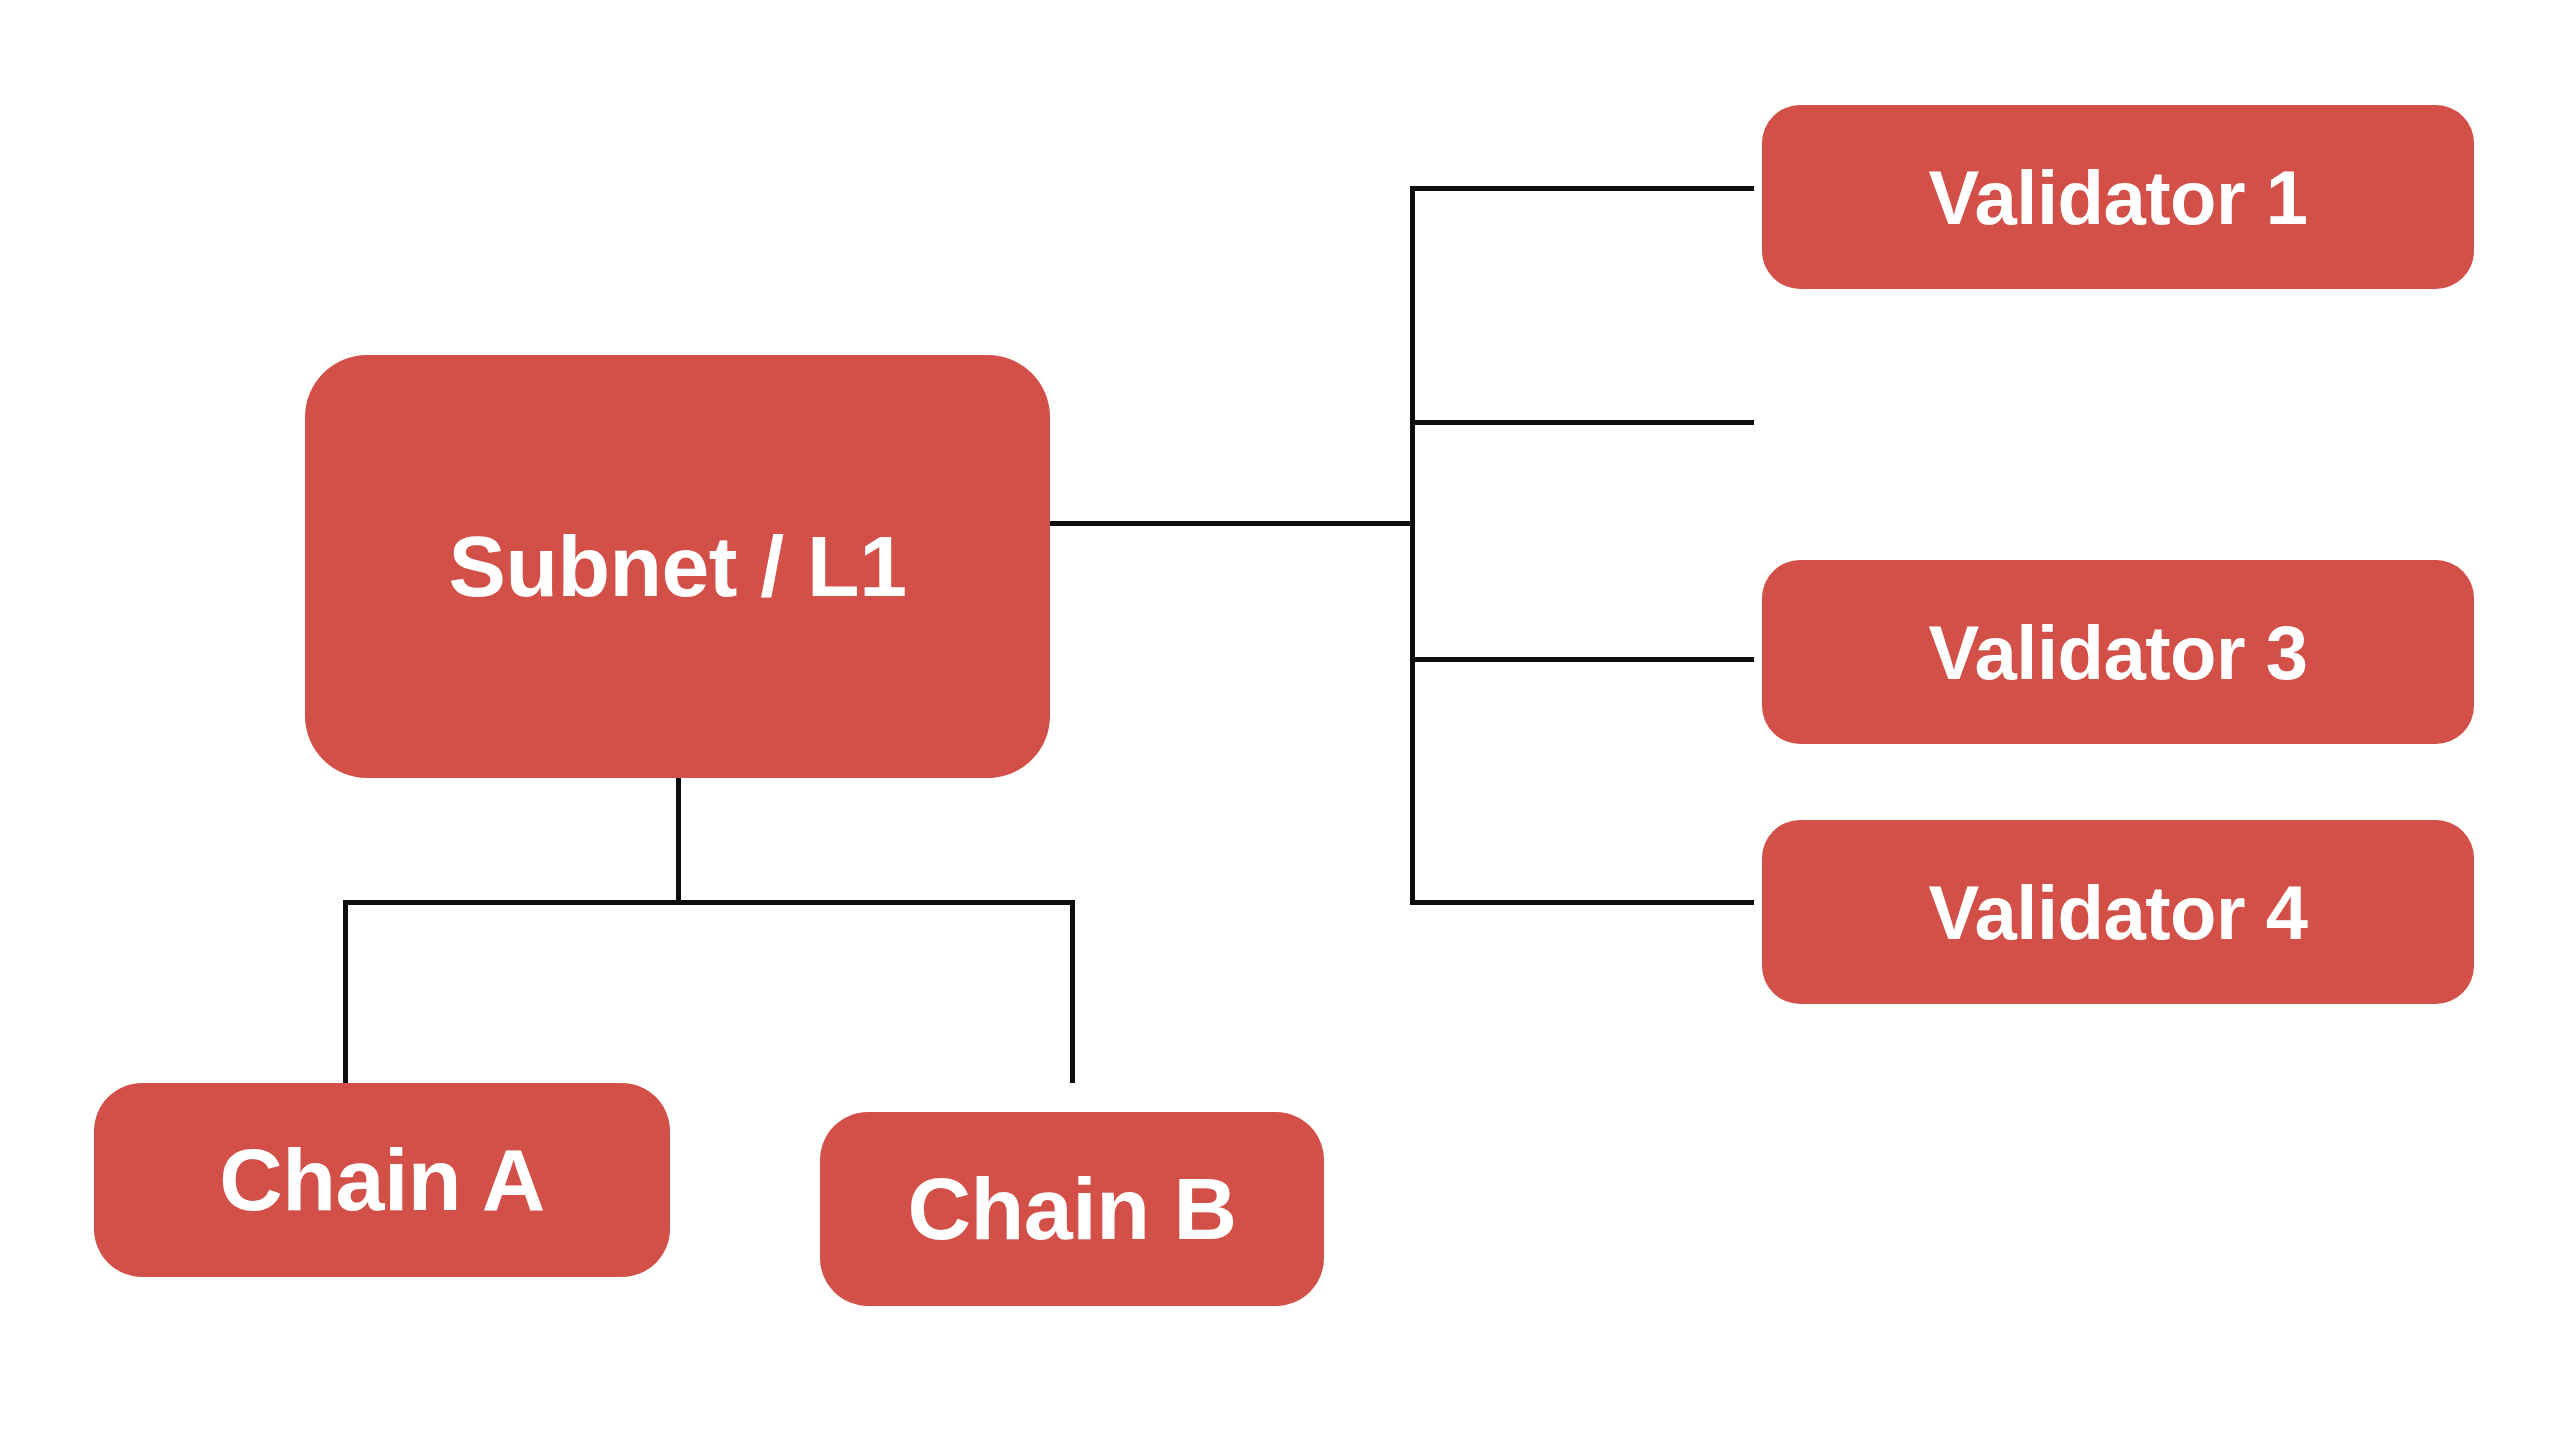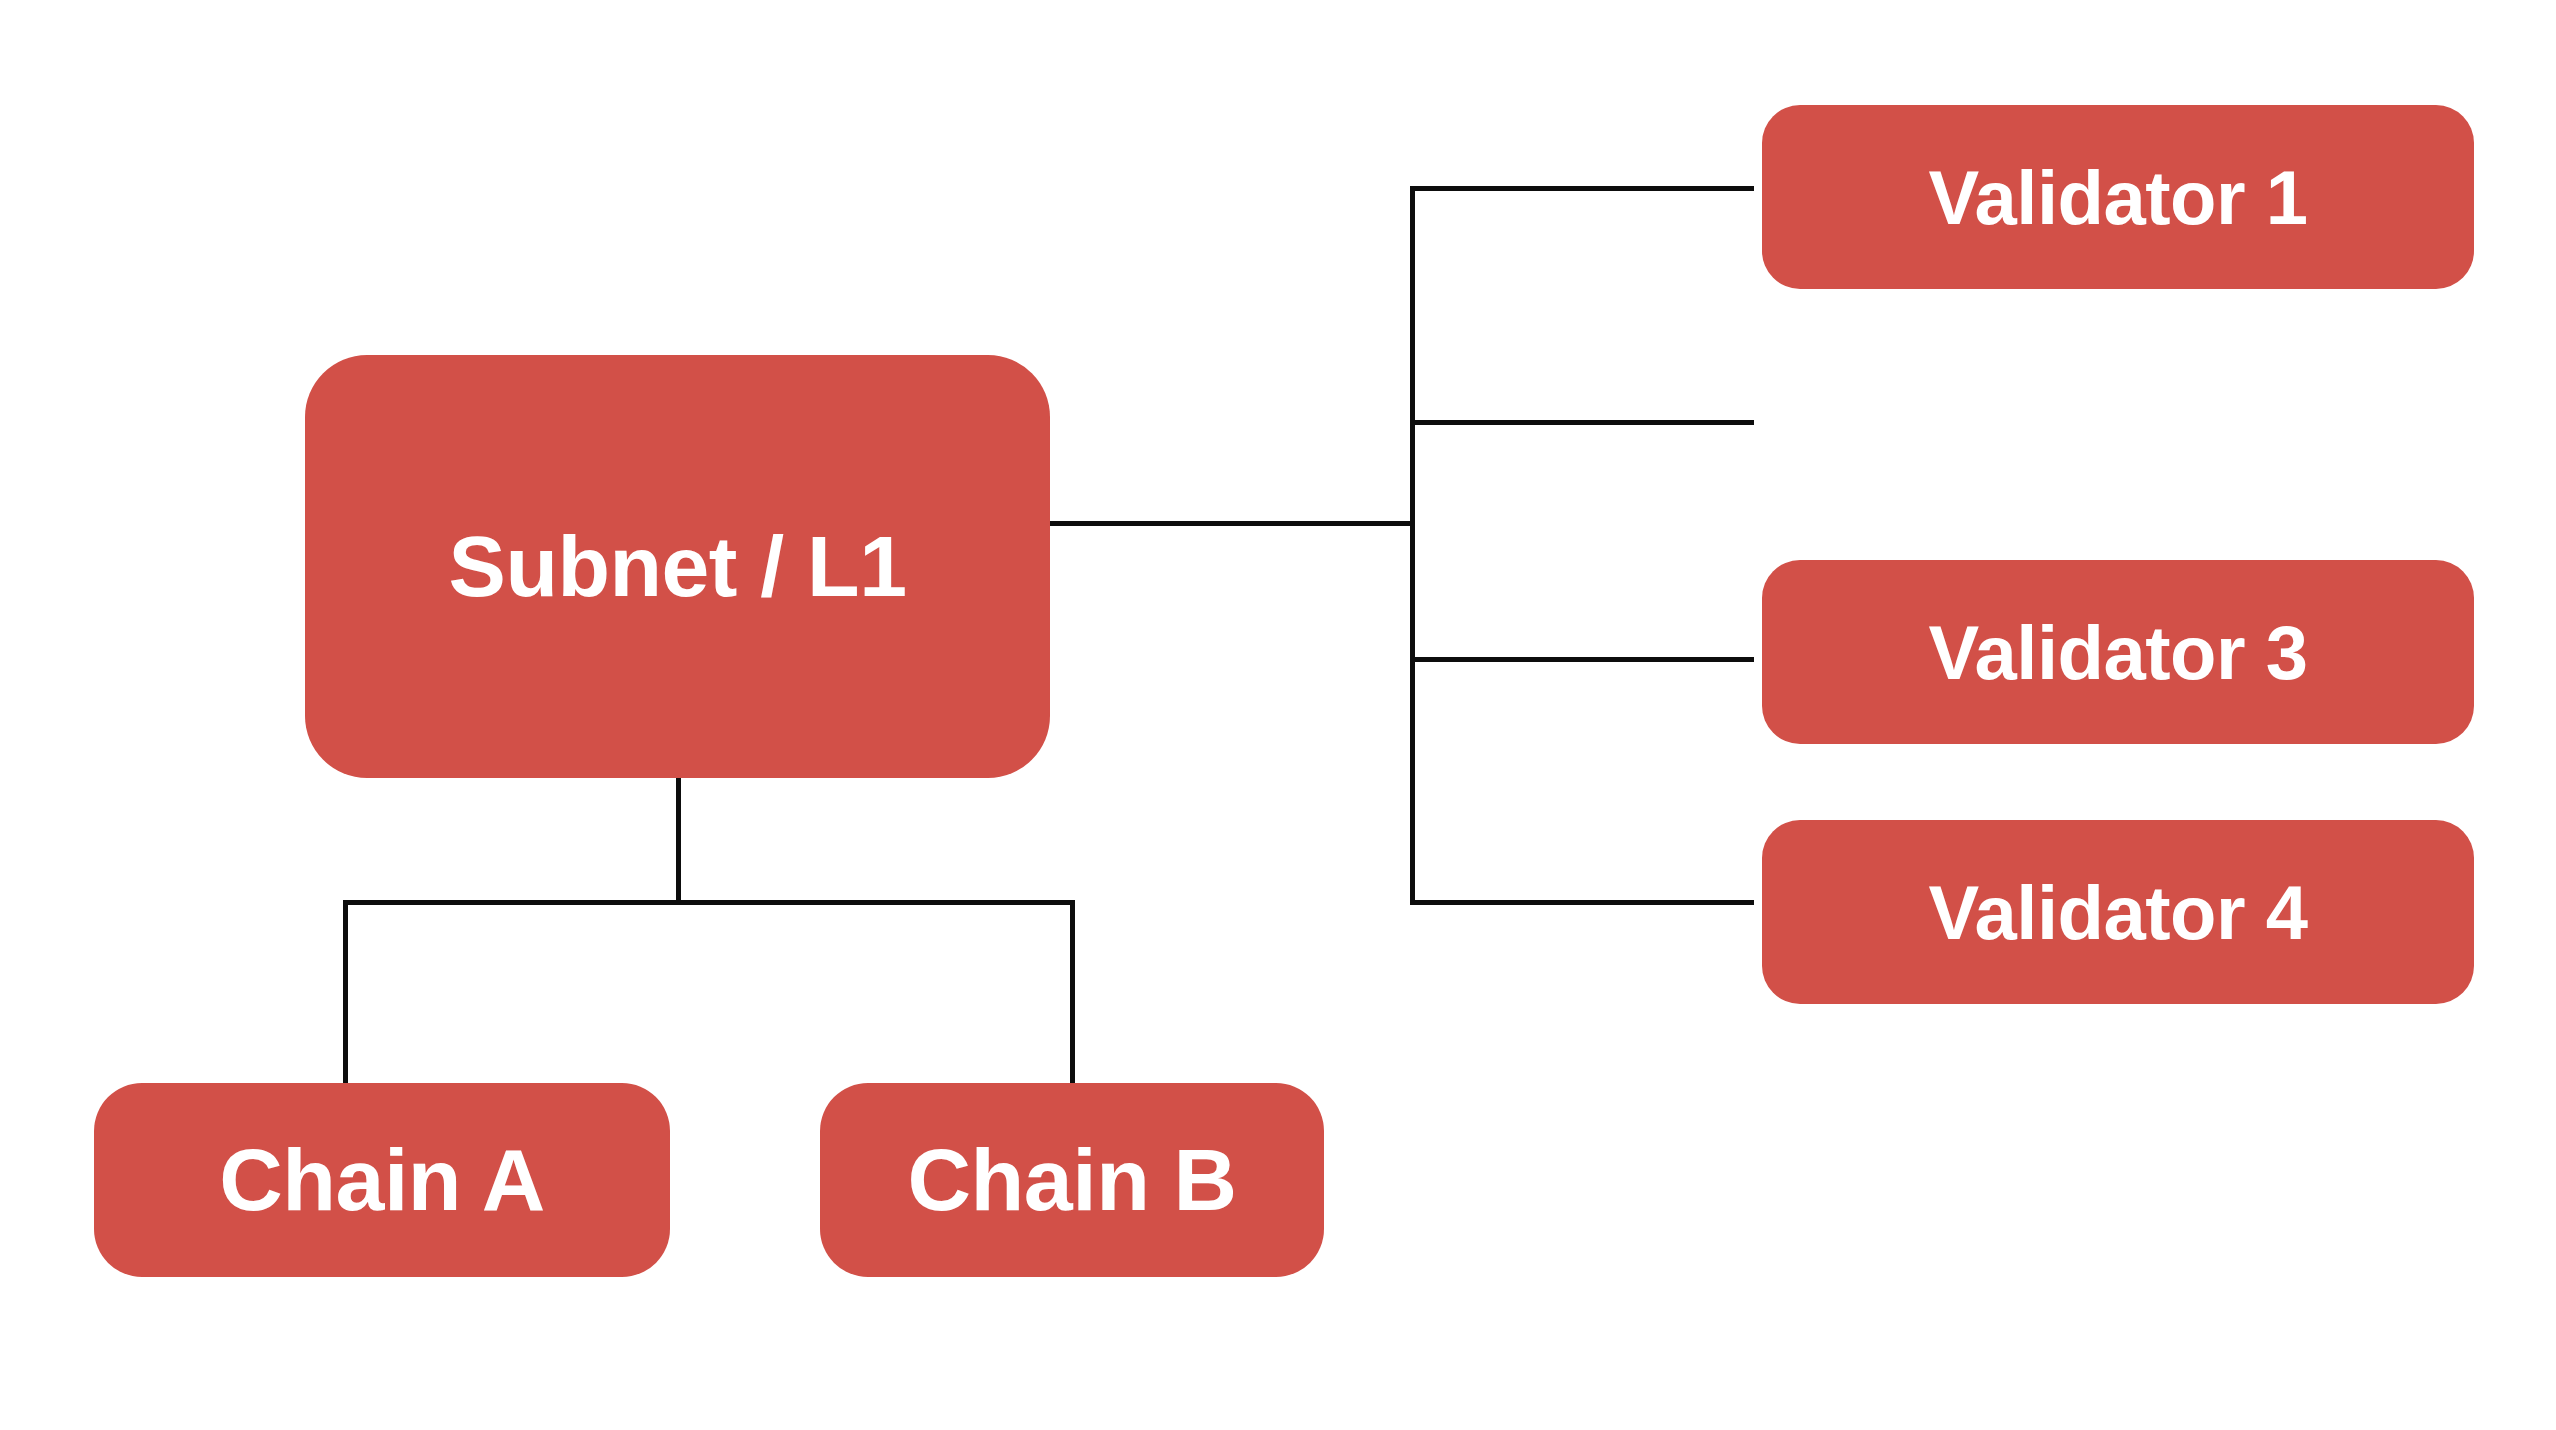--- a/index.html
+++ b/index.html
@@ -42,21 +42,21 @@
     border-radius: 62px;
     font-size: 86px;
   }
   .node-chain {
     top: 1083px;
     height: 194px;
     border-radius: 48px;
     font-size: 88px;
   }
   .node-chain-a { left: 94px;  width: 576px; }
-  .node-chain-b { left: 820px; width: 504px; }
+  .node-chain-b { left: 820px; width: 504px; margin-top: 29px; }
   .node-validator {
     left: 1754px;
     width: 712px; height: 184px;
     border-radius: 38px;
     font-size: 76px;
     margin-left: 8px;
   }
   .node-validator-1 { top: 105px; }
   .node-validator-2 { top: 340px; }
   .node-validator-3 { top: 560px; }

